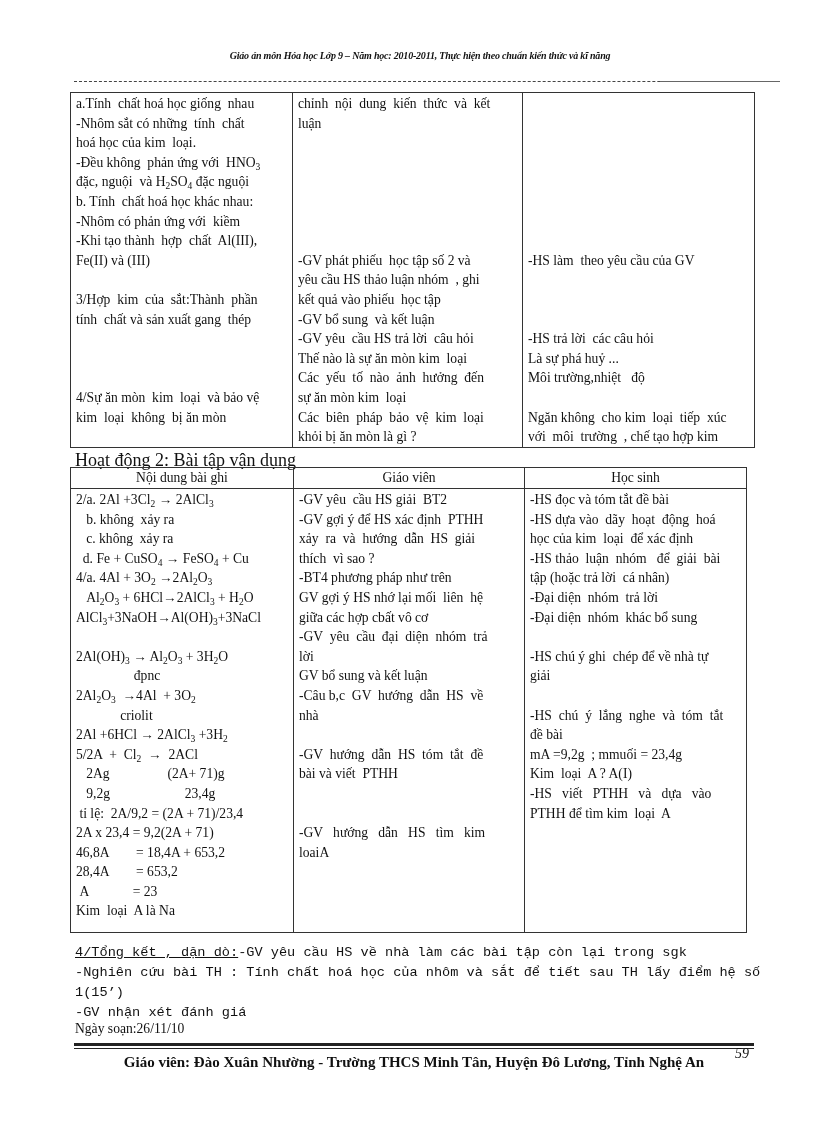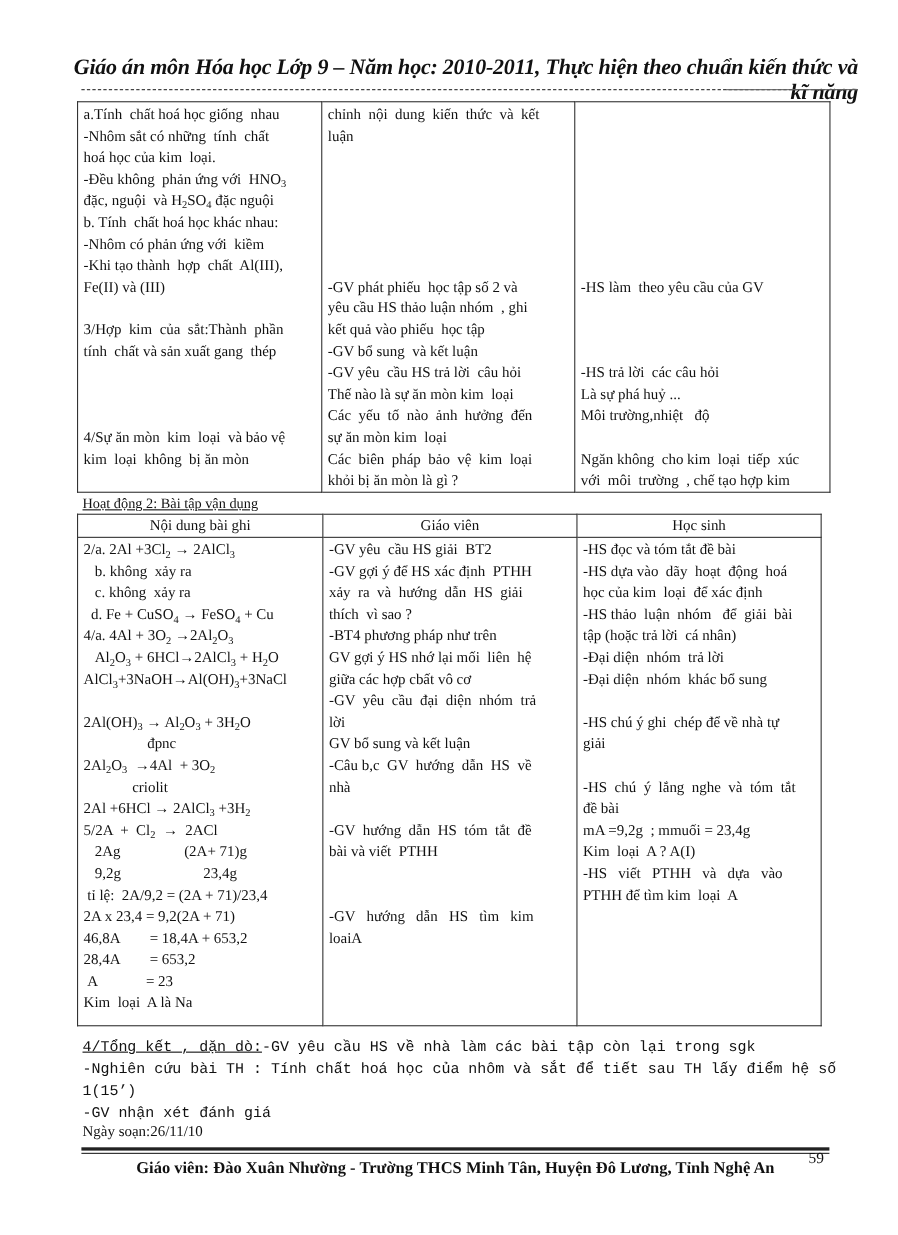--- a/index.html
+++ b/index.html
@@ -1,40 +1,40 @@
 <!DOCTYPE html>
 <html><head>
 <meta charset="utf-8">
 <style>
   html, body { margin: 0; padding: 0; background: #ffffff; }
   body { width: 816px; height: 1123px; position: relative; overflow: hidden;
          font-family: "Liberation Serif", "DejaVu Serif", serif; color: #111; }
-  .header-title { position: absolute; left: 60px; top: 50px; width: 720px; text-align: right;
-         font-style: italic; font-weight: bold; font-size: 20px; letter-spacing: -0.2px; }
+  .header-title { position: absolute; left: 60px; top: 50px; width: 720px; text-align: center;
+         font-style: italic; font-weight: bold; font-size: 10px; letter-spacing: -0.2px; }
   .header-rule { position: absolute; left: 74px; top: 81px; width: 706px; height: 0;
          border-top: 1px dashed #444; }
   .header-rule-solid { position: absolute; left: 660px; top: 81px; width: 120px; height: 0; border-top: 1px solid #666; }
   table.t { position: absolute; border-collapse: collapse; font-size: 13.6px; line-height: 19.6px; }
   table.t td { border: 1px solid #333; vertical-align: top; padding: 1px 6px 0 5px; text-align: justify; }
   .t1 { left: 70px; top: 92px; width: 685px; }
   .t1 td { height: 350px; margin-left: 34px; }
   .t2 { left: 70px; top: 467px; width: 677px; }
   .t2 th { border: 1px solid #333; font-weight: normal; font-size: 13.6px; height: 20px; padding: 0; }
   .t2 td.body { height: 442px; }
   .line { display: block; white-space: pre-wrap; }
   .gap { display: block; height: 19.6px; }
-  .section-label { position: absolute; left: 75px; top: 450px; font-size: 13px; text-decoration: underline; }
+  .section-label { position: absolute; left: 75px; top: 450px; font-size: 18px; text-decoration: underline; }
   .footer-block { position: absolute; left: 75px; top: 943px; font-size: 13.6px; line-height: 20px; font-family: Liberation Mono, monospace; }
   .footer-block .u { text-decoration: underline; }
   .date { position: absolute; left: 75px; top: 1021px; font-size: 13.6px; }
   .foot-rule1 { position: absolute; left: 74px; top: 1043px; width: 680px; height: 3px; background: #222; }
   .foot-rule2 { position: absolute; left: 74px; top: 1048px; width: 680px; height: 1px; background: #222; }
   .foot-text { position: absolute; left: 74px; top: 1054px; width: 680px; text-align: center;
          font-weight: bold; font-size: 15px; }
-  .page-num { position: absolute; left: 735px; top: 1046px; font-size: 14px; }
+  .page-num { position: absolute; left: 735px; top: 1046px; font-size: 14px; font-style: italic; }
   sub { font-size: 9.5px; vertical-align: -3px; line-height: 0; }
 </style>
 </head>
 <body>
 
 <div class="header-title">Giáo án môn Hóa học Lớp 9 – Năm học: 2010-2011, Thực hiện theo chuẩn kiến thức và kĩ năng</div>
 <div class="header-rule"></div>
 <div class="header-rule-solid"></div>
 
 <table class="t t1">

